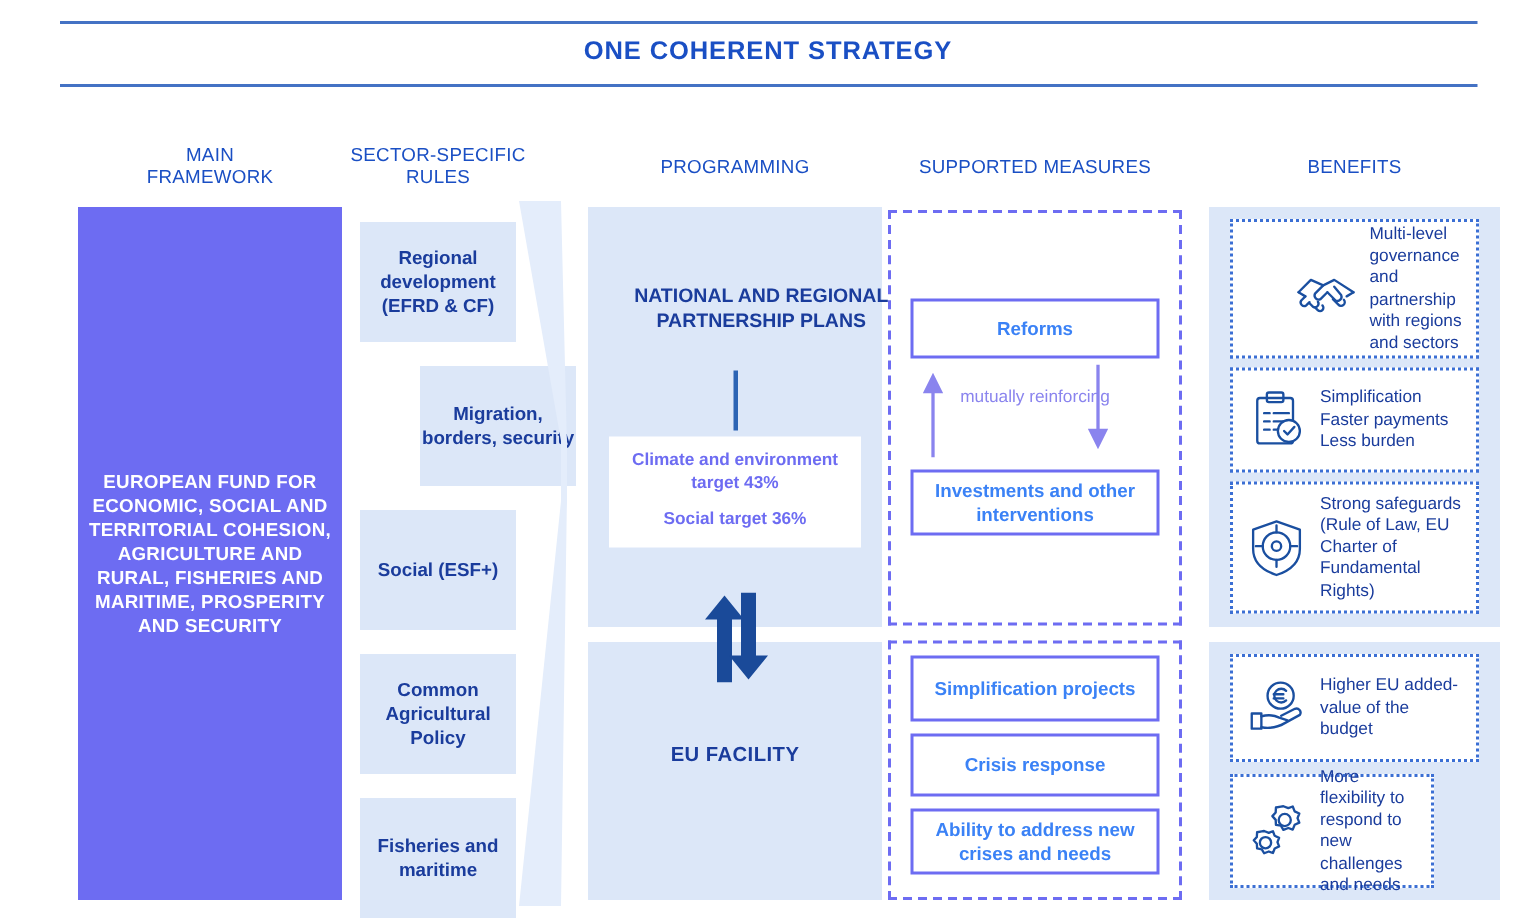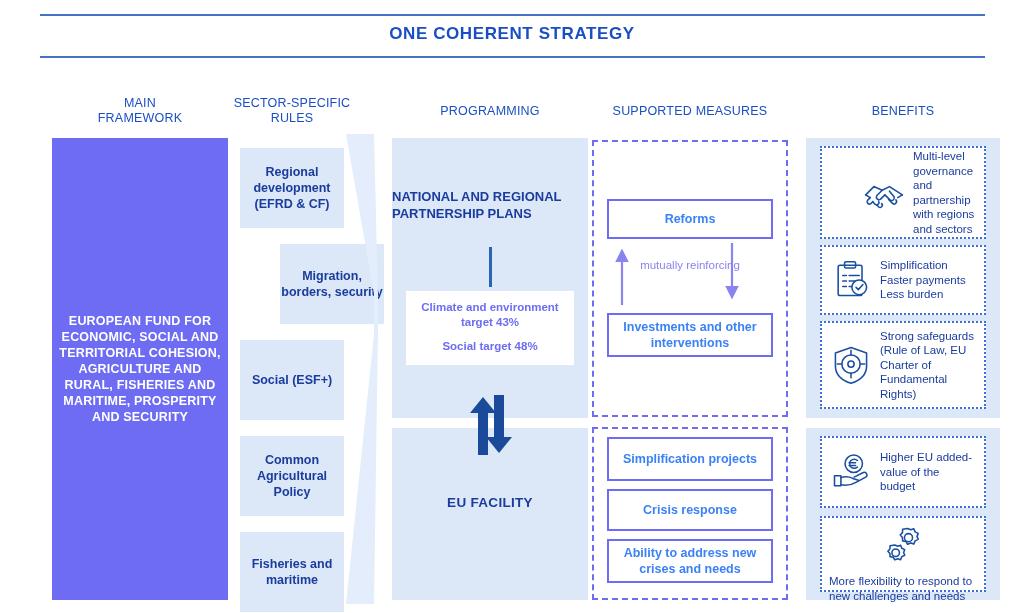--- a/index.html
+++ b/index.html
@@ -39,21 +39,21 @@
     font-weight:bold;font-size:12.5px;line-height:16px;box-sizing:border-box;
   }
 
   
   .funnel{position:absolute;left:344px;top:134px;width:40px;height:470px;}
 
   
   .prog-top{position:absolute;left:392px;top:138px;width:196px;height:280px;background:#DCE7F8;}
   .prog-bot{position:absolute;left:392px;top:428px;width:196px;height:172px;background:#DCE7F8;}
   .prog-title{
-    position:absolute;left:392px;top:188px;width:231px;text-align:left;
+    position:absolute;left:392px;top:188px;width:231px;text-align:center;
     color:#1A3C9C;font-weight:bold;font-size:13px;line-height:17px;
   }
   .prog-stem{position:absolute;left:489px;top:247px;width:3px;height:40px;background:#2C64B4;}
   .target-box{
     position:absolute;left:406px;top:291px;width:168px;background:#ffffff;
     color:#6D6CF2;font-weight:bold;font-size:11.5px;line-height:15px;
     text-align:center;padding:9px 4px 11px;box-sizing:border-box;
   }
   .target-box .t2{margin-top:9px;}
   .arrows-ud{position:absolute;left:466px;top:395px;width:50px;height:60px;}
@@ -137,21 +137,21 @@
 </svg>
 
 <div class="prog-top"></div>
 <div class="prog-bot"></div>
 
 <div class="prog-title">NATIONAL AND REGIONAL PARTNERSHIP PLANS</div>
 <div class="prog-stem"></div>
 
 <div class="target-box">
   <div class="t1">Climate and environment target 43%</div>
-  <div class="t2">Social target 48%</div>
+  <div class="t2">Social target 36%</div>
 </div>
 
 <svg class="arrows-ud" viewBox="0 0 50 60">
   <path d="M12,60 L12,18 L4,18 L17,2 L30,18 L22,18 L22,60 Z" fill="#1A4A99"></path>
   <path d="M28,0 L28,42 L20,42 L33,58 L46,42 L38,42 L38,0 Z" fill="#1A4A99"></path>
 </svg>
 
 <div class="prog-facility">EU FACILITY</div>
 
 <div class="dash-group dash-a"></div>
@@ -233,21 +233,21 @@
       <path d="M31,11.5 a5,5 0 1,0 0,7"></path>
       <path d="M22,14 h7 M22,17 h7"></path>
       <path d="M6,28 h7 v11 h-7 Z"></path>
       <path d="M13,30 c4,-1 9,-1 13,1 l6,2"></path>
       <path d="M13,38 c6,1 12,0 17,-3 l11,-6 a3,3 0 0,0 -3.6,-4.4 l-10,5"></path>
     </g>
   </svg>
   <div class="ben-txt">Higher EU added-value of the budget</div>
 </div>
 
-<div class="ben-box" style="left:820px;top:516px;width:166px;height:76px;flex-direction:column;">
+<div class="ben-box" style="left:820px;top:516px;width:136px;height:76px;">
   <svg class="ben-ico" viewBox="0 0 48 48">
     <g fill="none" stroke="#1A4FA0" stroke-width="1.7" stroke-linejoin="round">
       <path d="M29,6 l3.6,1.4 l3.2,-1.2 l1.4,3.5 l3.4,1.6 l-1.3,3.3 l1.3,3.3 l-3.4,1.6 l-1.4,3.5 l-3.2,-1.2 l-3.6,1.4 l-1.8,-3.1 l-3.6,-0.6 l-0.2,-3.6 l-2.4,-2.7 l2.4,-2.7 l0.2,-3.6 l3.6,-0.6 Z"></path>
       <circle cx="30" cy="16" r="4.4"></circle>
       <path d="M15,24 l3.4,1.3 l3,-1.1 l1.3,3.3 l3.2,1.5 l-1.2,3.1 l1.2,3.1 l-3.2,1.5 l-1.3,3.3 l-3,-1.1 l-3.4,1.3 l-1.7,-2.9 l-3.4,-0.6 l-0.2,-3.4 l-2.2,-2.5 l2.2,-2.5 l0.2,-3.4 l3.4,-0.6 Z"></path>
       <circle cx="16" cy="32.5" r="4.1"></circle>
     </g>
   </svg>
   <div class="ben-txt">More flexibility to respond to new challenges and needs</div>
 </div>

